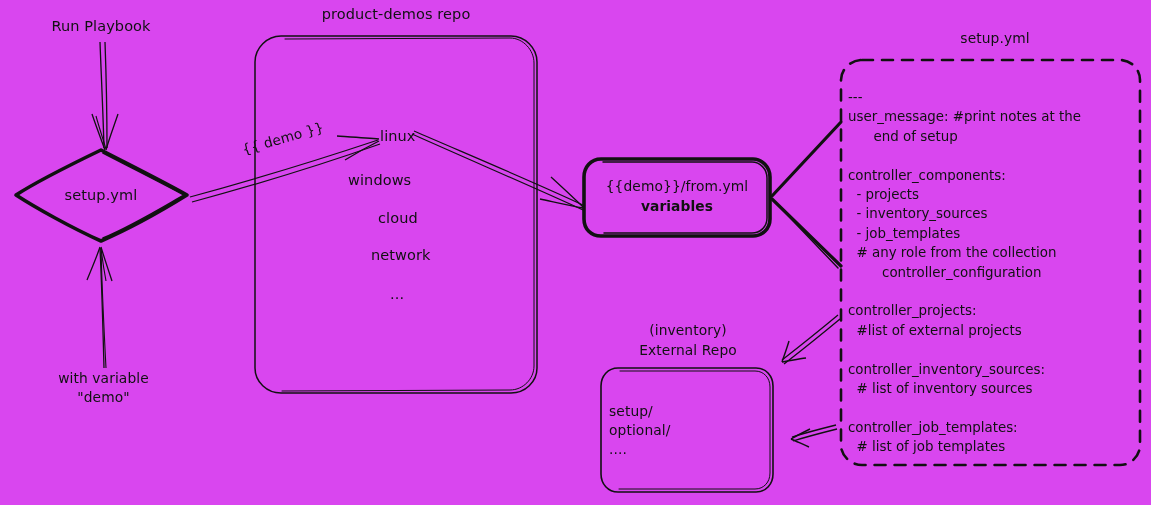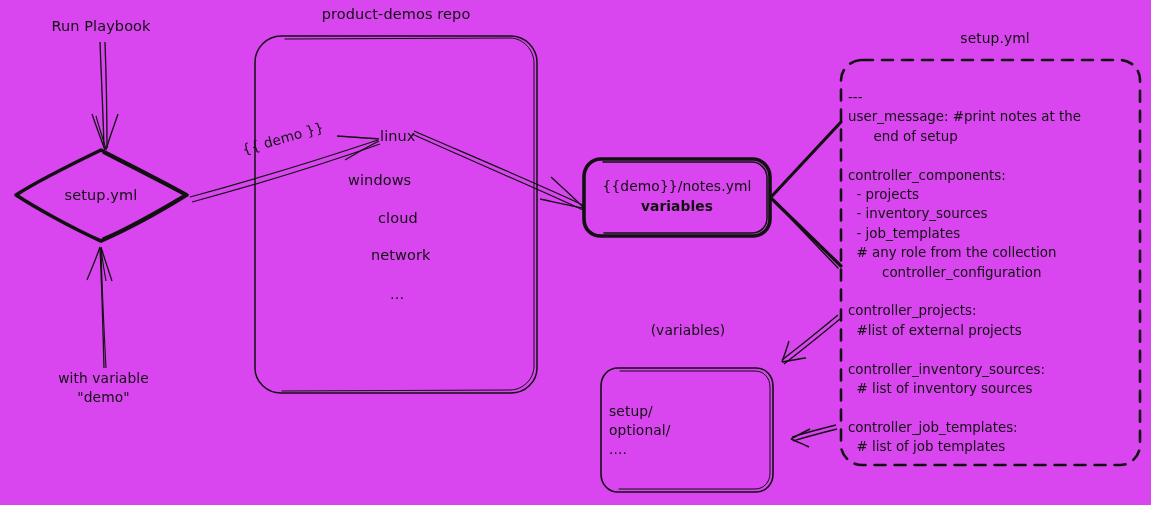--- a/index.html
+++ b/index.html
@@ -139,24 +139,25 @@
   <div class="lbl t16 center" style="left:281px; top:5px; width:230px;">product-demos repo</div>
 
   <div class="lbl t15" style="left:240px; top:141px; width:130px; transform:rotate(-16deg); transform-origin: left top;">{{ demo }}</div>
 
   <div class="lbl t16" style="left:380px; top:127px;">linux</div>
   <div class="lbl t16" style="left:348px; top:171px;">windows</div>
   <div class="lbl t16" style="left:378px; top:209px;">cloud</div>
   <div class="lbl t16" style="left:371px; top:246px;">network</div>
   <div class="lbl t16" style="left:390px; top:285px;">...</div>
 
-  <div class="lbl t15 center" style="left:588px; top:177px; width:178px;">{{demo}}/notes.yml</div>
+  <div class="lbl t15 center" style="left:588px; top:177px; width:178px;">{{demo}}/from.yml</div>
   <div class="lbl t15 center" style="left:588px; top:197px; width:178px;font-weight:bold;">variables</div>
 
-  <div class="lbl t15 center" style="left:608px; top:321px; width:160px;">(variables)</div>
+  <div class="lbl t15 center" style="left:608px; top:321px; width:160px;">(inventory)</div>
+  <div class="lbl t15 center" style="left:602px; top:341px; width:172px;">External Repo</div>
 
   <div class="lbl t15" style="left:609px; top:402px;">setup/</div>
   <div class="lbl t15" style="left:609px; top:421px;">optional/</div>
   <div class="lbl t15" style="left:609px; top:440px;">....</div>
 
   <div class="lbl t15 center" style="left:925px; top:29px; width:140px;">setup.yml</div>
 
   <div class="code-block" style="left:848px; top:88px;">---
 user_message: #print notes at the
       end of setup

